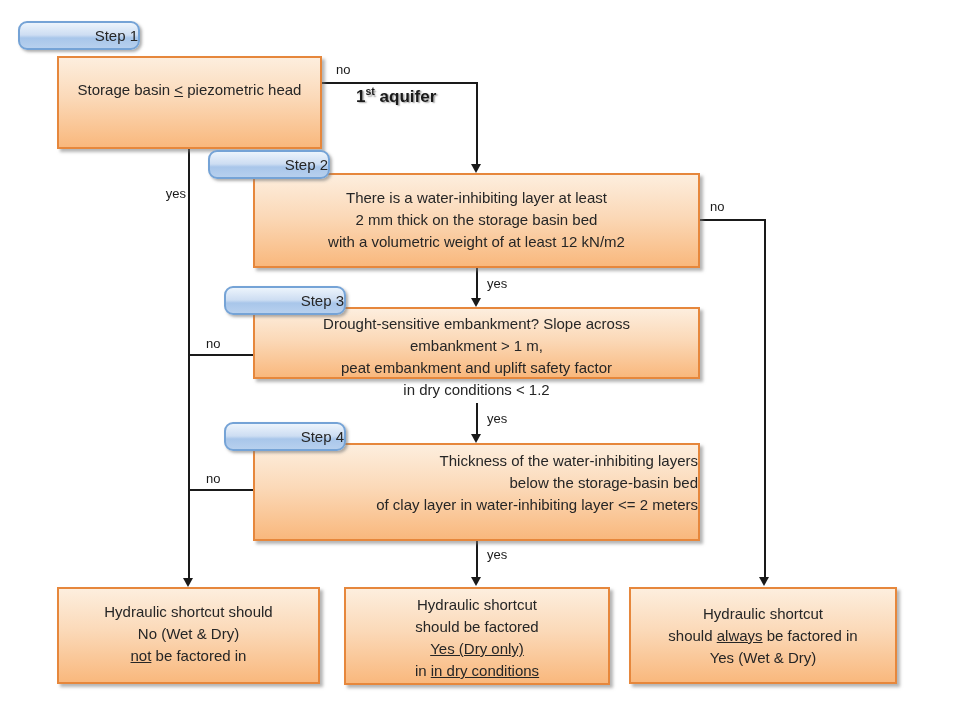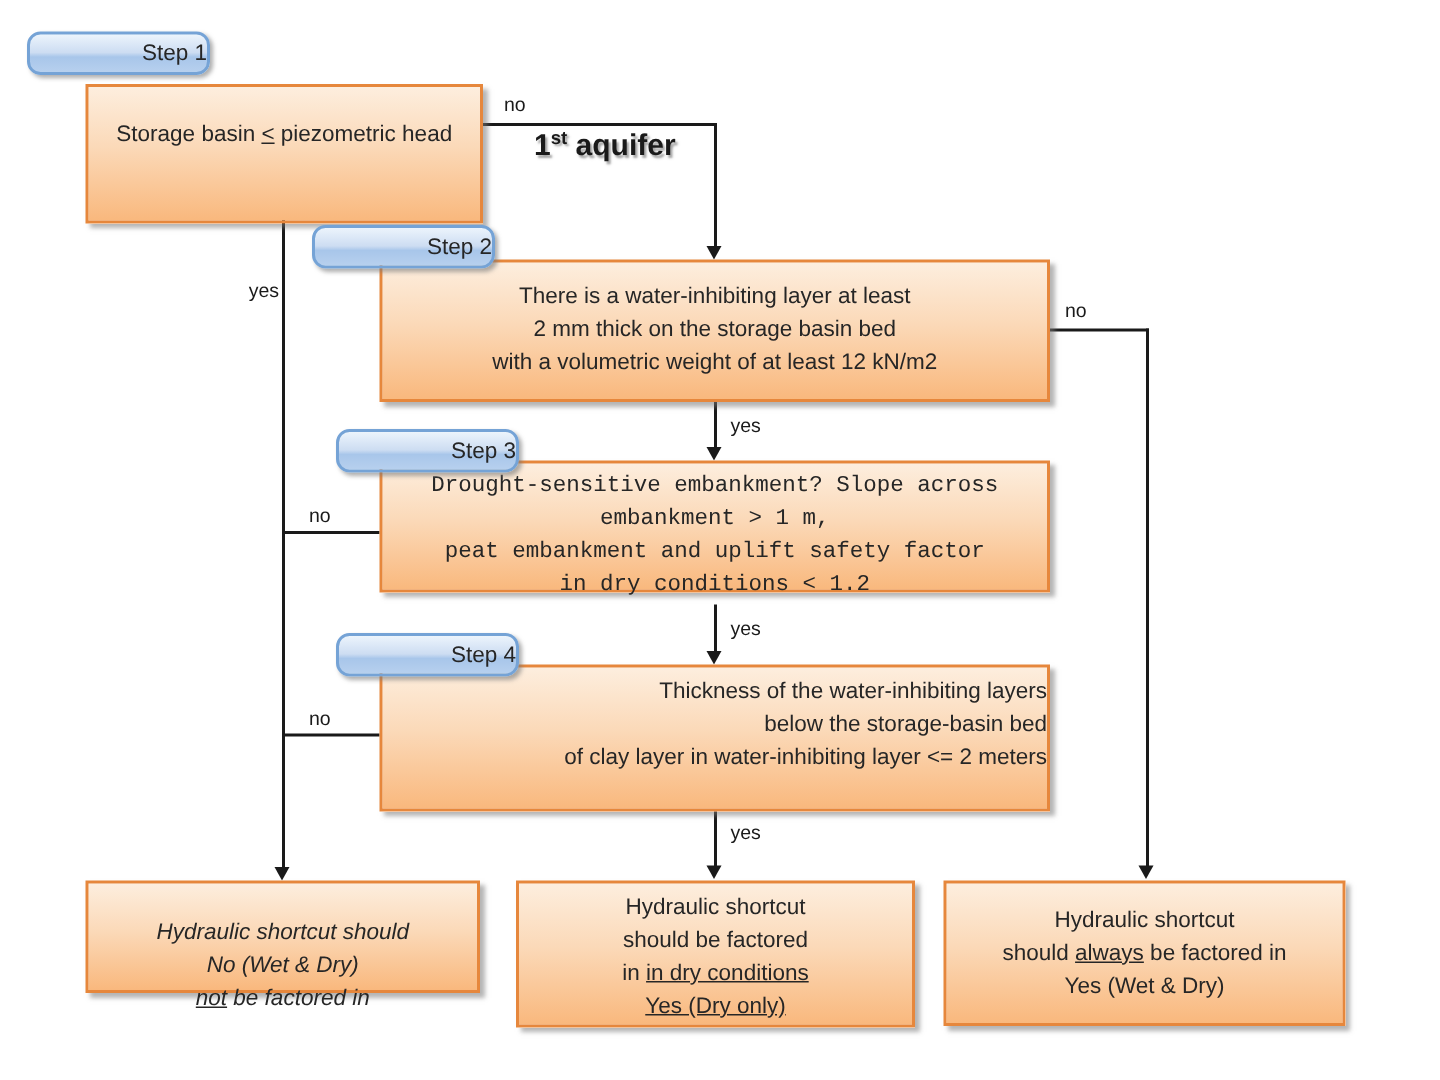--- a/index.html
+++ b/index.html
@@ -54,34 +54,34 @@
     position: absolute;
     width: 0; height: 0;
     border-left: 5.5px solid transparent;
     border-right: 5.5px solid transparent;
     border-top: 9px solid var(--line);
   }
   .lbl { position: absolute; font-size: 13px; line-height: 15px; color: var(--line); text-align: center; }
   .lbl.right { text-align: right; }
   .aquifer {
     position: absolute;
-    font-size: 20px;
+    font-size: 17px;
     font-weight: bold;
     color: #1a1a1a;
     text-shadow: 1.5px 1.5px 1.5px rgba(90,90,90,0.55);
   }
   .aquifer sup, .box sup { font-size: 62%; }
   .u { text-decoration: underline; }
   .tline { white-space: nowrap; }
   
   #box-step1 { left: 57px;  top: 40px;  width: 265px; height: 93px; padding-top: 21px; margin-top: 16px; }
   #box-step2 { left: 253px; top: 173px; width: 447px; height: 95px; padding-top: 12px; }
-  #box-step3 { left: 253px; top: 307px; width: 447px; height: 88px; padding-top: 4px; font-family: Liberation Mono, monospace; }
+  #box-step3 { left: 253px; top: 307px; width: 447px; height: 72px; padding-top: 4px; }
   #box-step4 { left: 253px; top: 443px; width: 447px; height: 98px; padding-top: 5px; text-align: right; }
-  #box-out-no  { left: 57px;  top: 587px; width: 263px; height: 75px; padding-top: 22px; font-style: italic; }
+  #box-out-no  { left: 57px;  top: 587px; width: 263px; height: 97px; padding-top: 12px; }
   #box-out-dry { left: 344px; top: 587px; width: 266px; height: 98px; padding-top: 5px; }
   #box-out-yes { left: 629px; top: 587px; width: 268px; height: 97px; padding-top: 14px; }
   #badge-step1 { left: 18px;  top: 21px; }
   #badge-step2 { left: 208px; top: 150px; }
   #badge-step3 { left: 224px; top: 286px; }
   #badge-step4 { left: 224px; top: 422px; }
   
   #conn-a-v { left: 188px; top: 133px; height: 445px; }
   #arr-a    { left: 183px; top: 578px; }
   #conn-b-h { left: 322px; top: 82px;  width: 156px; }
@@ -176,22 +176,22 @@
     </div>
 
   <div class="box" id="box-out-no">
       <div class="tline"><span>Hydraulic shortcut should</span></div>
       <div class="tline"><span>No (Wet &amp; Dry)</span></div>
       <div class="tline"><span class="u">not</span><span> be factored in</span></div>
     </div>
   <div class="box" id="box-out-dry">
       <div class="tline"><span>Hydraulic shortcut</span></div>
       <div class="tline"><span>should be factored</span></div>
+      <div class="tline"><span class="u">Yes (Dry only)</span></div>
       <div class="tline"><span>in </span><span class="u">in dry conditions</span></div>
-      <div class="tline"><span class="u">Yes (Dry only)</span></div>
     </div>
   <div class="box" id="box-out-yes">
       <div class="tline"><span>Hydraulic shortcut</span></div>
       <div class="tline"><span>should </span><span class="u">always</span><span> be factored in</span></div>
       <div class="tline"><span>Yes (Wet &amp; Dry)</span></div>
     </div>
 
 </div>
 
 </body></html>

